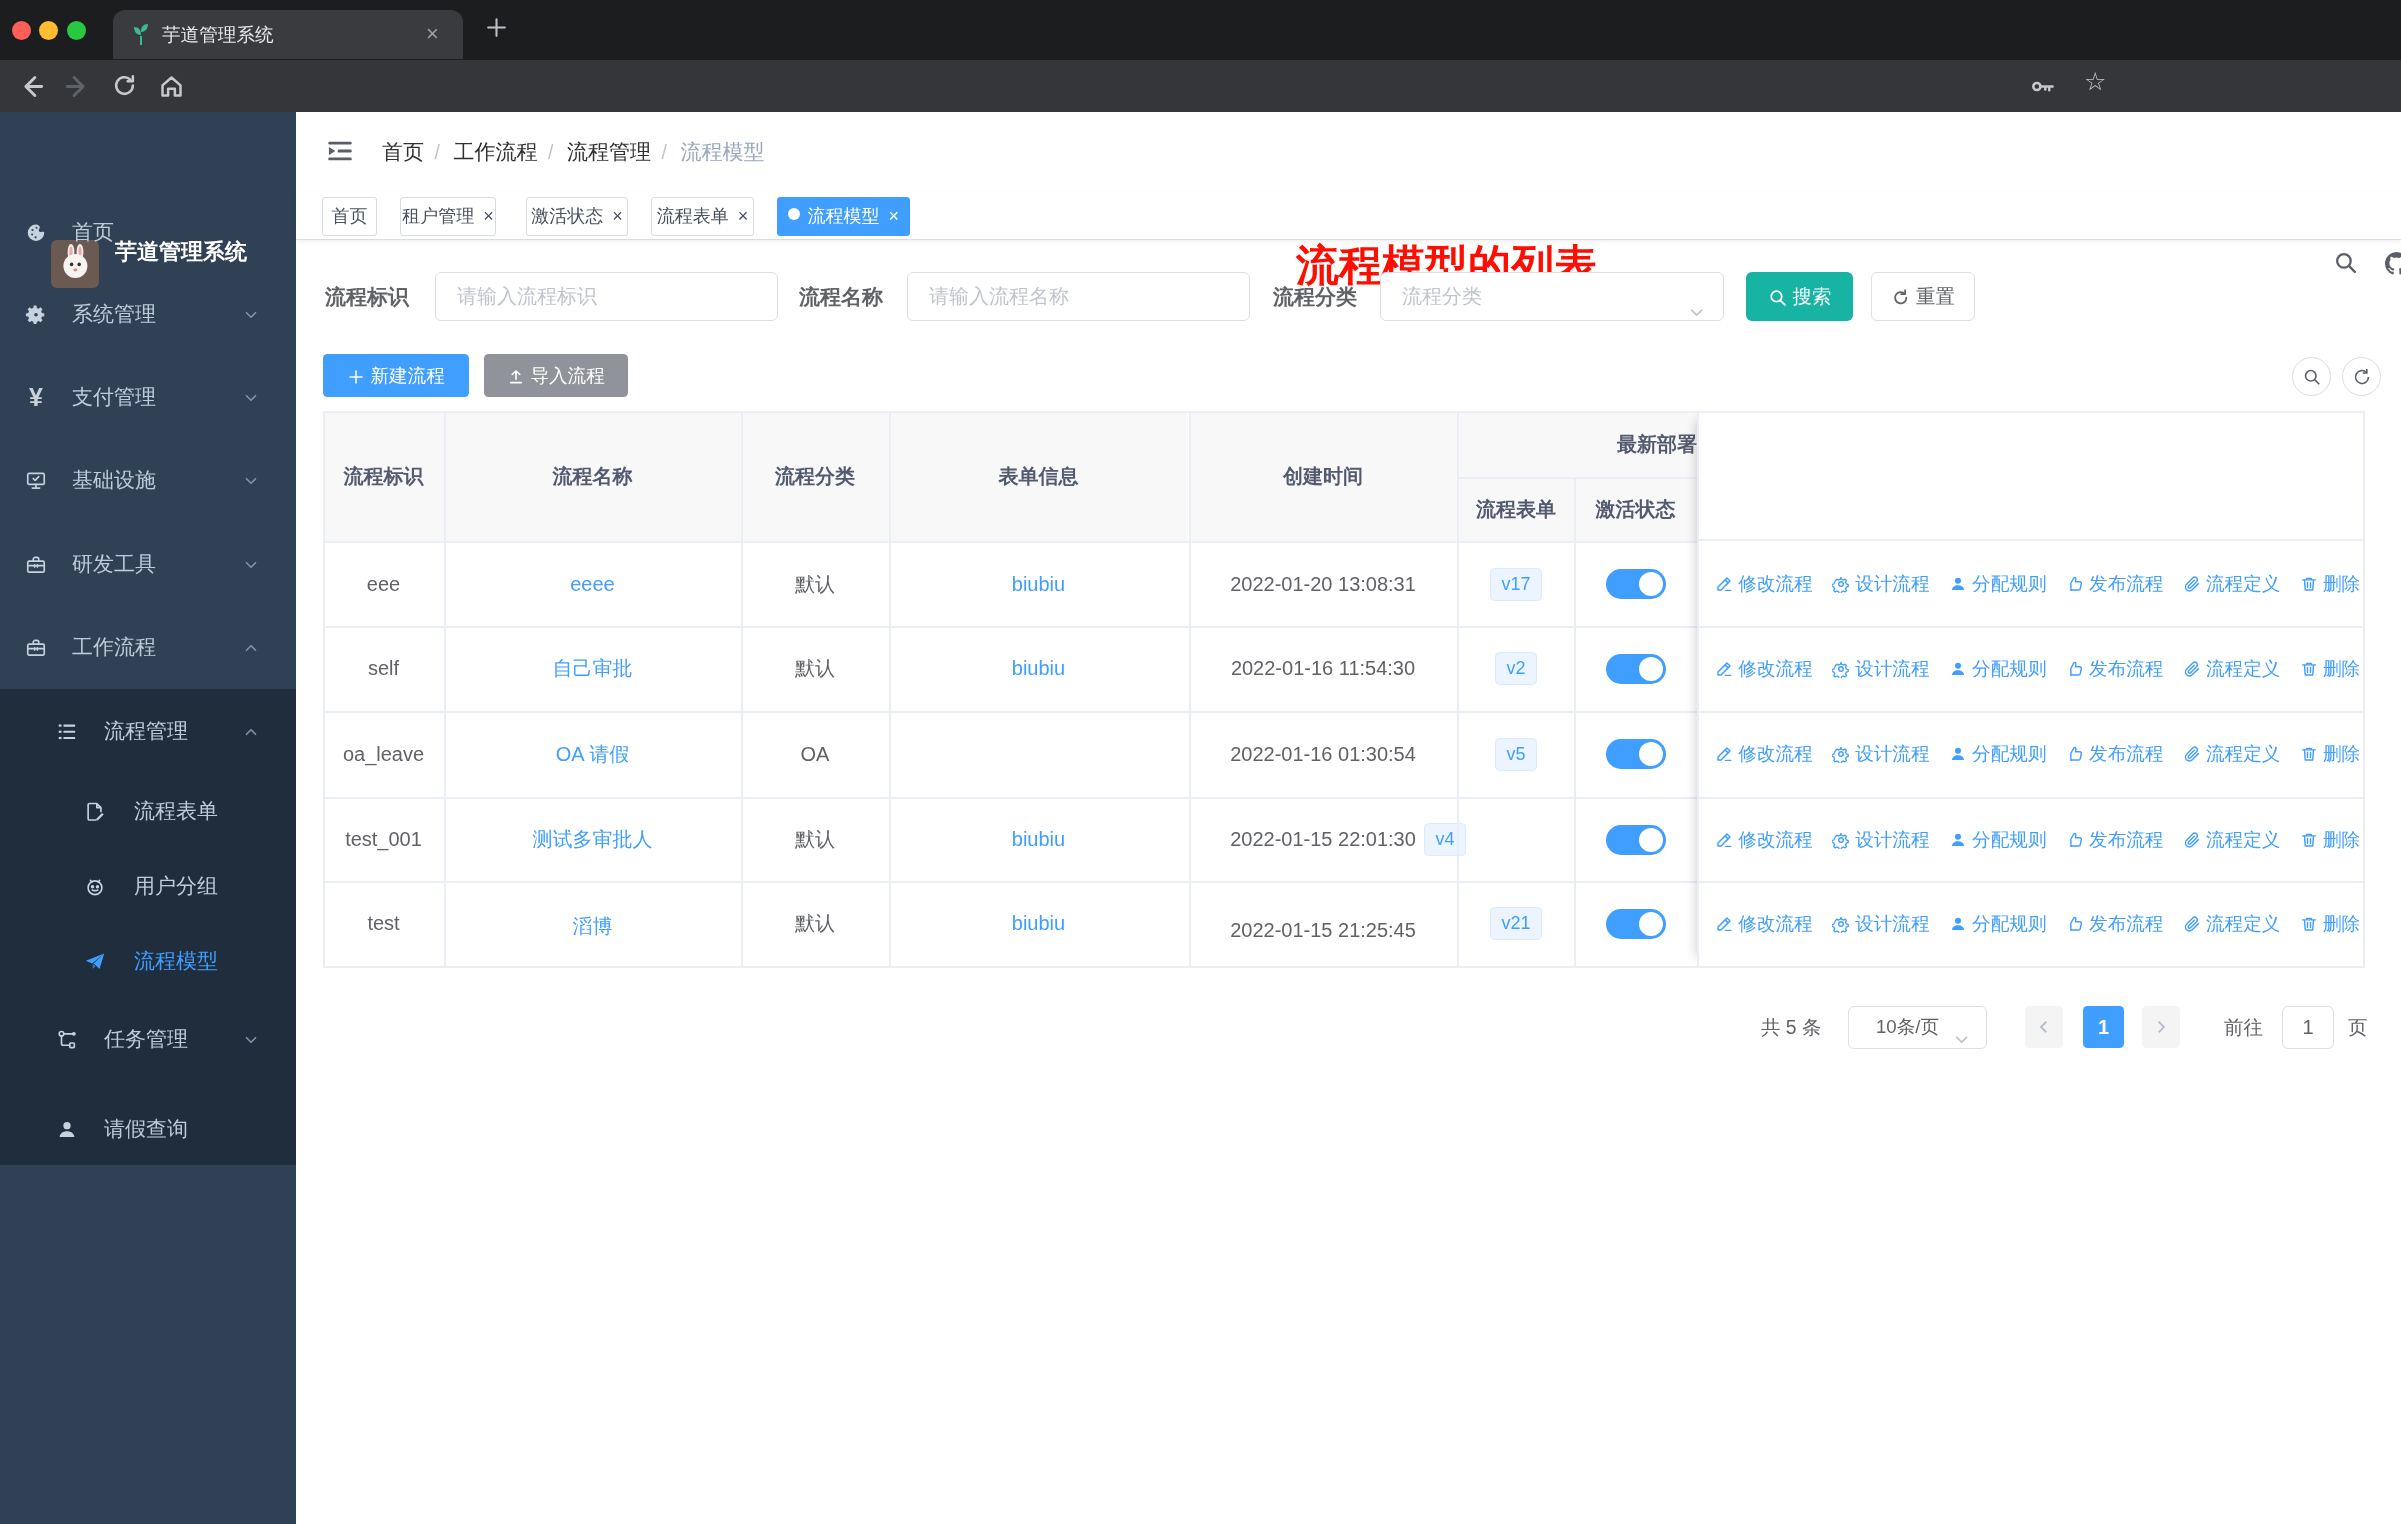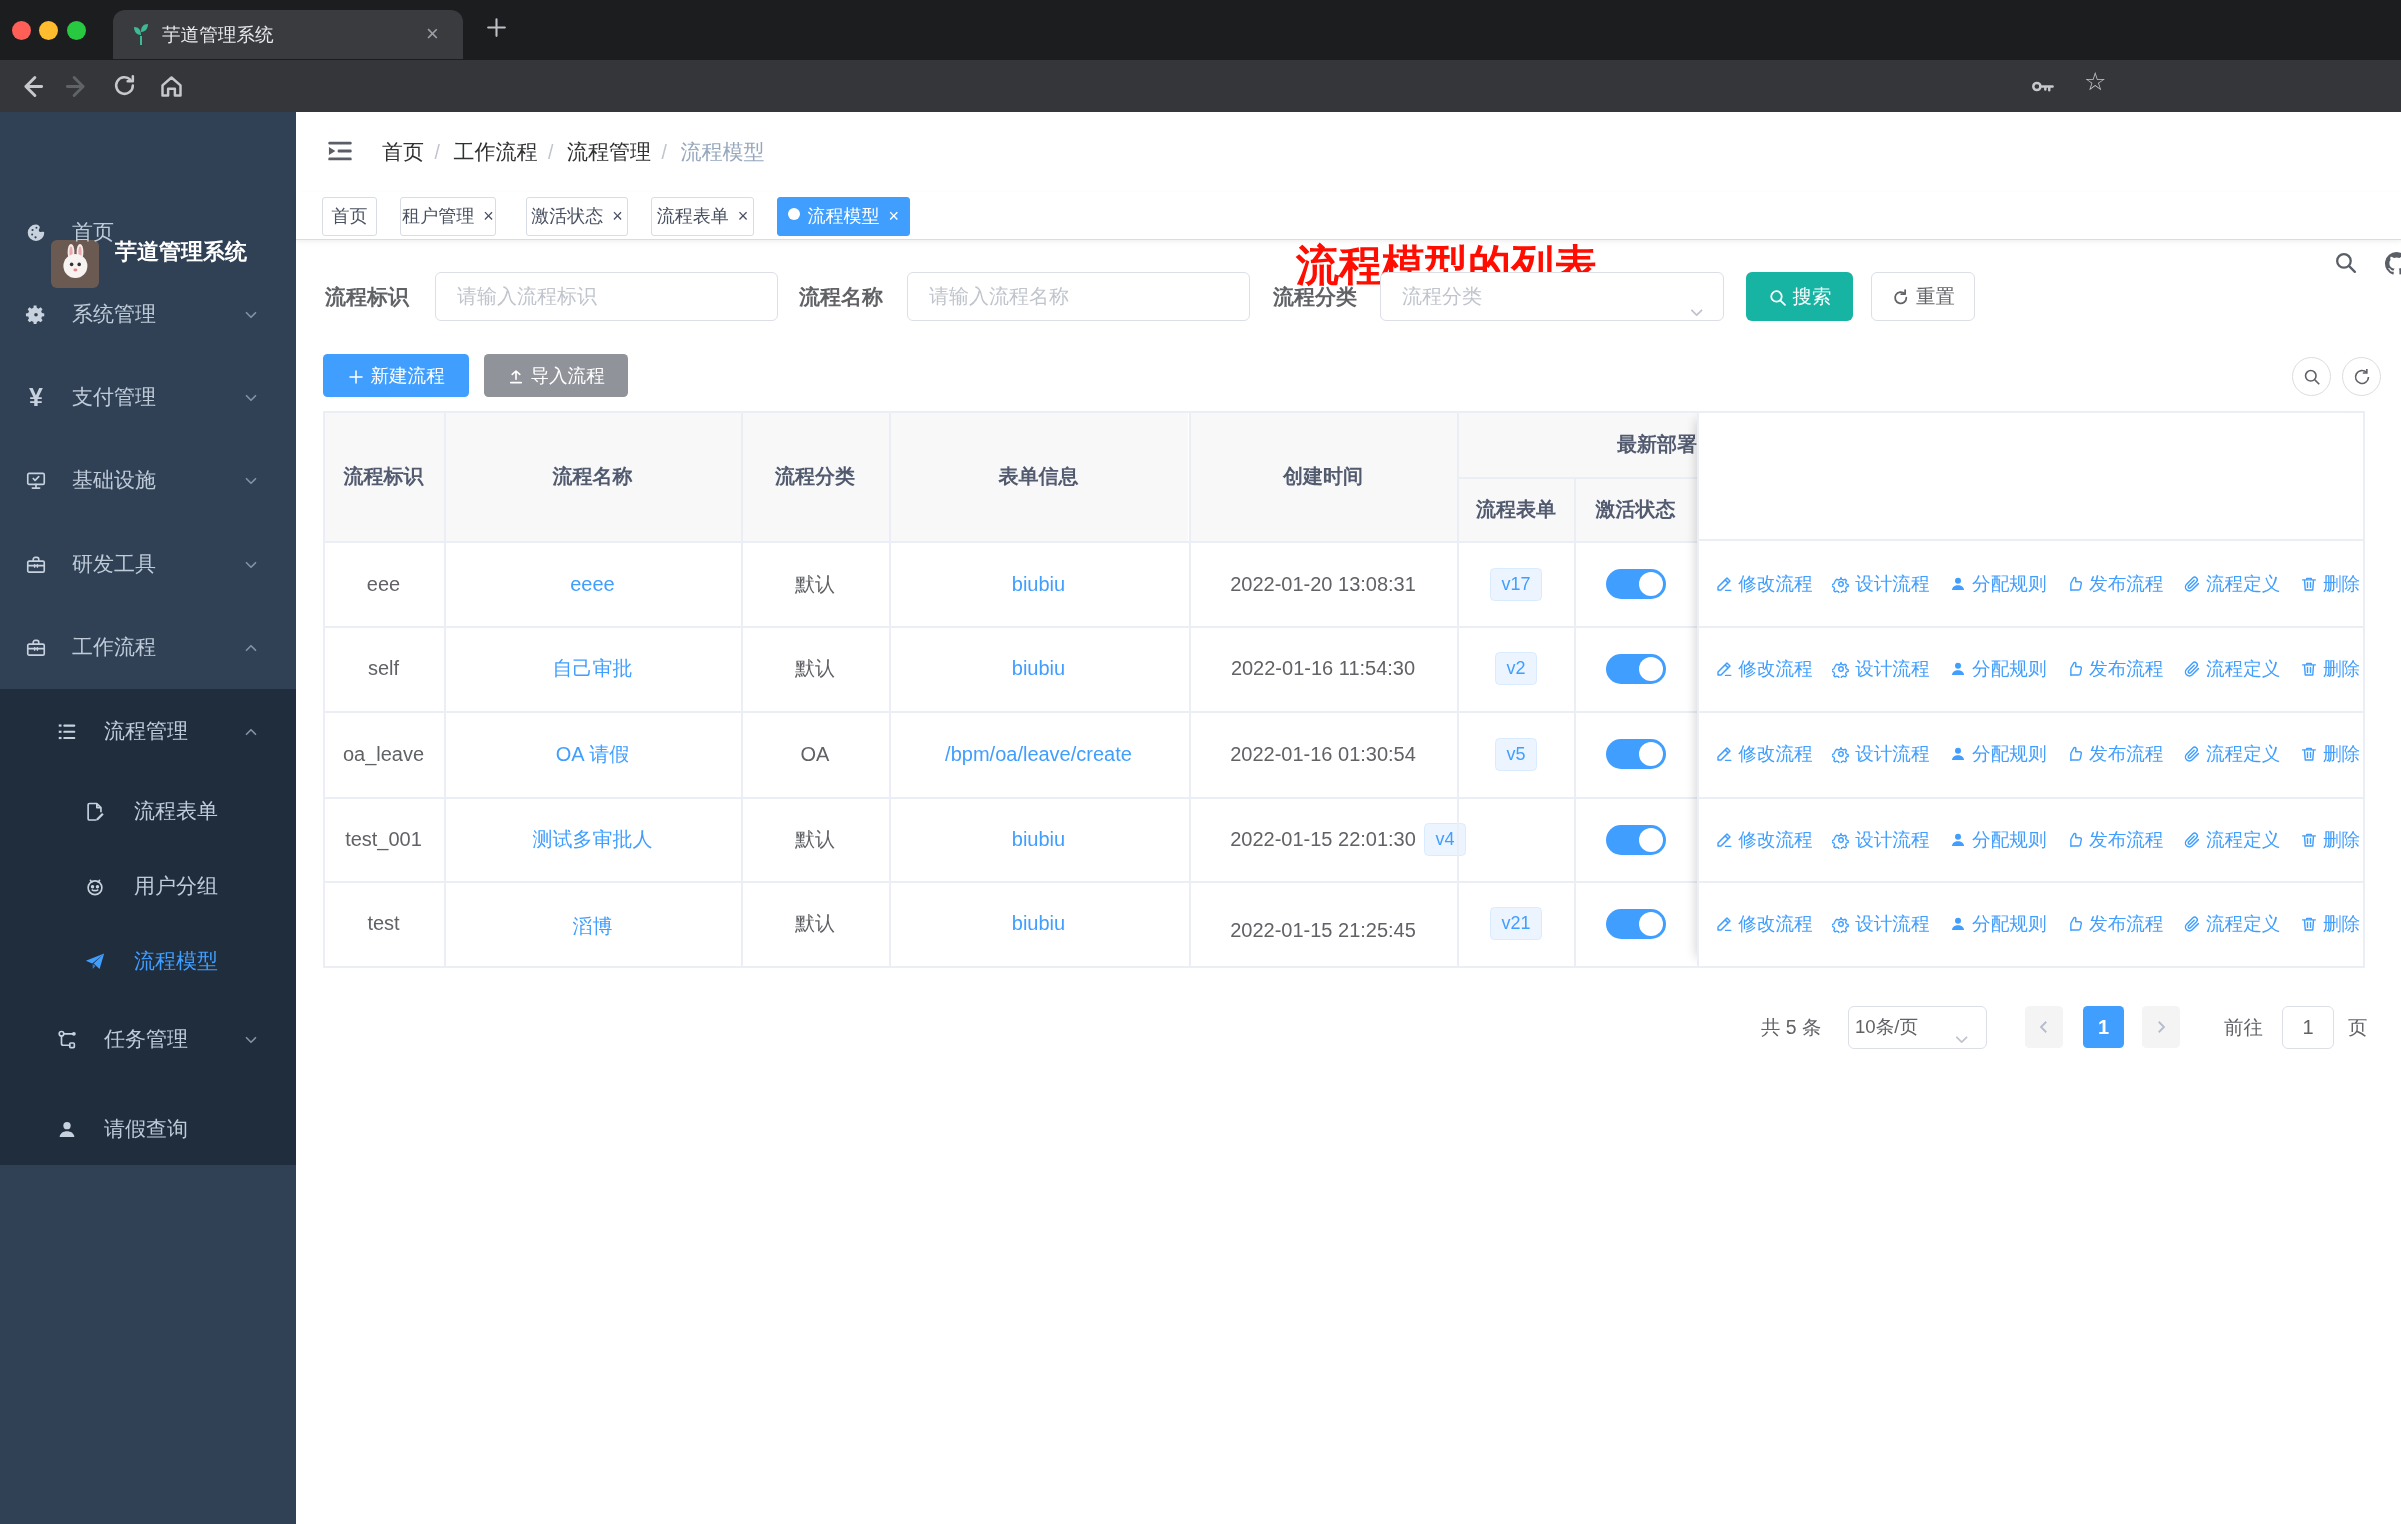--- a/index.html
+++ b/index.html
@@ -87,21 +87,21 @@
   .switch .knob { position:absolute; right:3px; top:3px; width:24px; height:24px; border-radius:50%; background:#fff; }
   #fixedcol { position:absolute; left:1374px; top:0; width:668px; height:555px; background:#fff;
               box-shadow:-10.4px 0 10.4px -9px rgba(0,0,0,.18); }
   .actrow { position:absolute; left:0; width:668px; display:flex; align-items:center;
             gap:19.4px; padding-left:18px; color:#409eff; font-size:18.6px; white-space:nowrap; }
   .actlink { display:flex; align-items:center; gap:5.2px; }
 
   
   .pgtext { top:1006px; height:43px; line-height:43px; font-size:19.4px; color:#606266; }
   #pg-size { left:1848px; top:1006px; width:139px; height:43px; border:1.5px solid #dcdfe6; border-radius:6px;
-             font-size:18.6px; color:#606266; line-height:40px; padding-left:6px; }
+             font-size:18.6px; color:#606266; line-height:40px; padding-left:27px; }
   .pgbtn { top:1006px; width:38px; height:42px; background:#f4f4f5; border-radius:4.5px;
            color:#b4bccc; text-align:center; }
   #pg-cur { left:2083px; top:1006px; width:41px; height:42px; background:#409eff; border-radius:4.5px;
             color:#fff; font-weight:700; font-size:20px; text-align:center; line-height:42px; }
   #pg-goto { left:2282px; top:1006px; width:52px; height:43px; border:1.5px solid #dcdfe6; border-radius:6px;
              font-size:20px; color:#606266; text-align:center; line-height:40px; }
 </style>
 </head>
 <body>
 
@@ -420,21 +420,20 @@
       <span class="vtag">v2</span>
     </div>
     <div class="tcell " style="left:1251px;top:215px;width:123px;height:85px">
       <div class="switch">
         <div class="knob"></div>
       </div>
     </div>
     <div class="tcell " style="left:0px;top:300px;width:121px;height:86px">oa_leave</div>
     <div class="tcell blue" style="left:121px;top:300px;width:297px;height:86px">OA 请假</div>
     <div class="tcell " style="left:418px;top:300px;width:148px;height:86px">OA</div>
-    <div class="tcell blue" style="left:566px;top:300px;width:299px;height:86px">/bpm/oa/leave/create</div>
     <div class="tcell " style="left:866px;top:300px;width:268px;height:86px">2022-01-16 01:30:54</div>
     <div class="tcell " style="left:1134px;top:300px;width:118px;height:86px">
       <span class="vtag">v5</span>
     </div>
     <div class="tcell " style="left:1251px;top:300px;width:123px;height:86px">
       <div class="switch">
         <div class="knob"></div>
       </div>
     </div>
     <div class="tcell " style="left:0px;top:386px;width:121px;height:85px">test_001</div>

